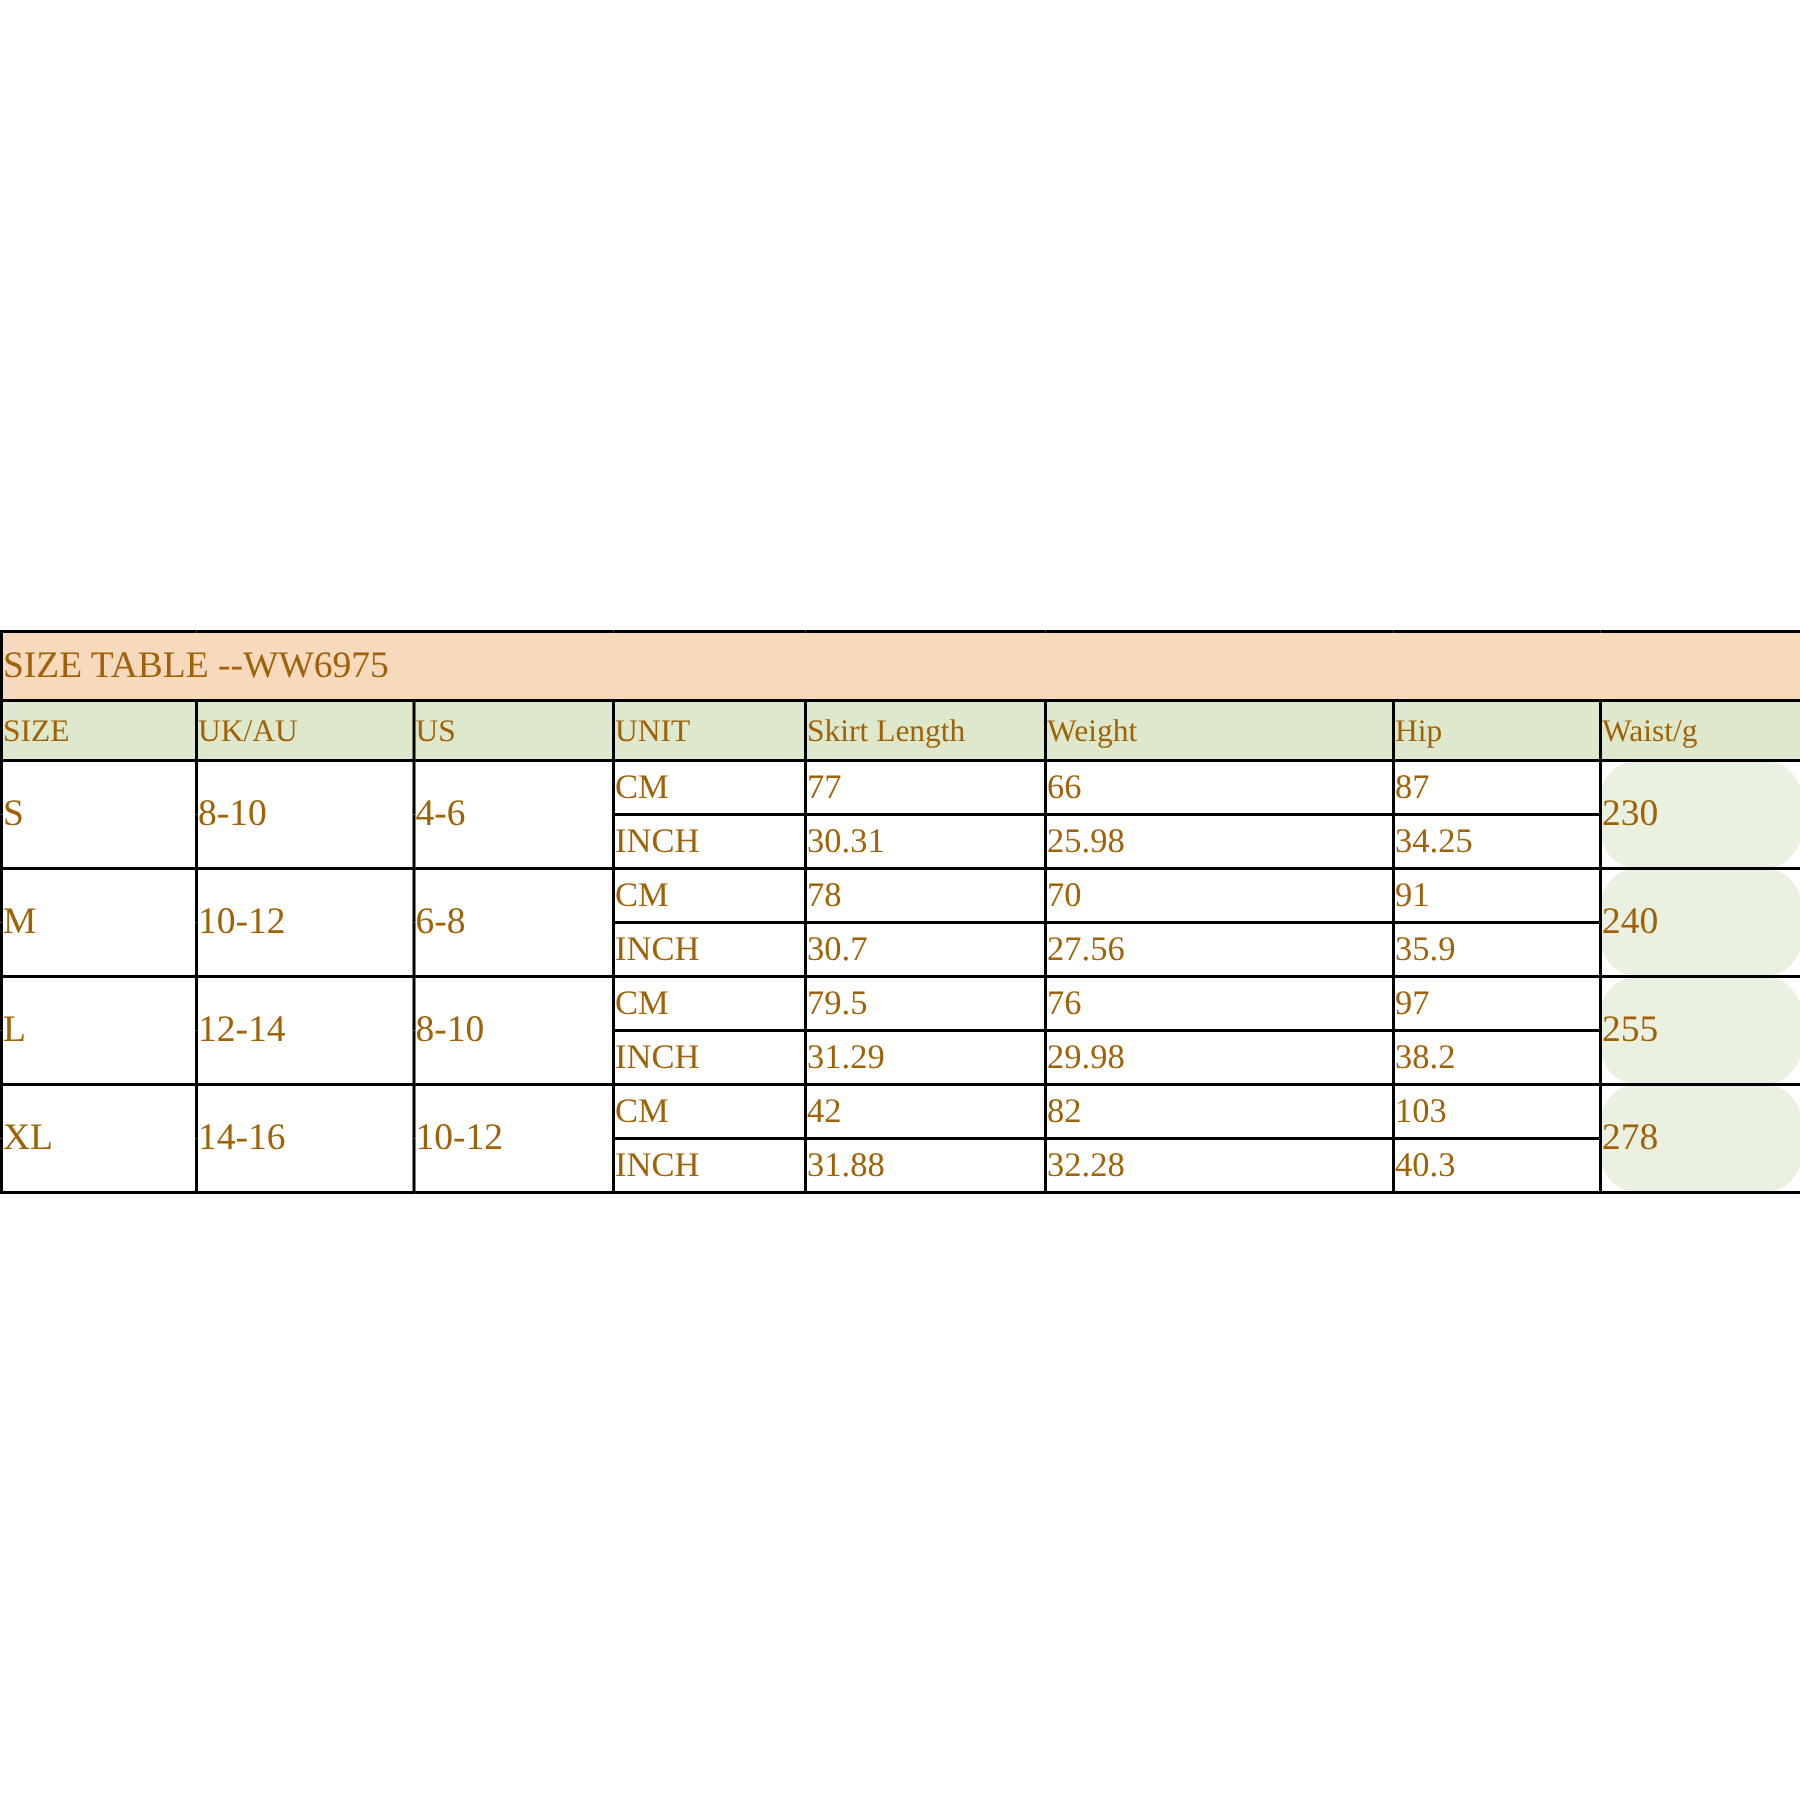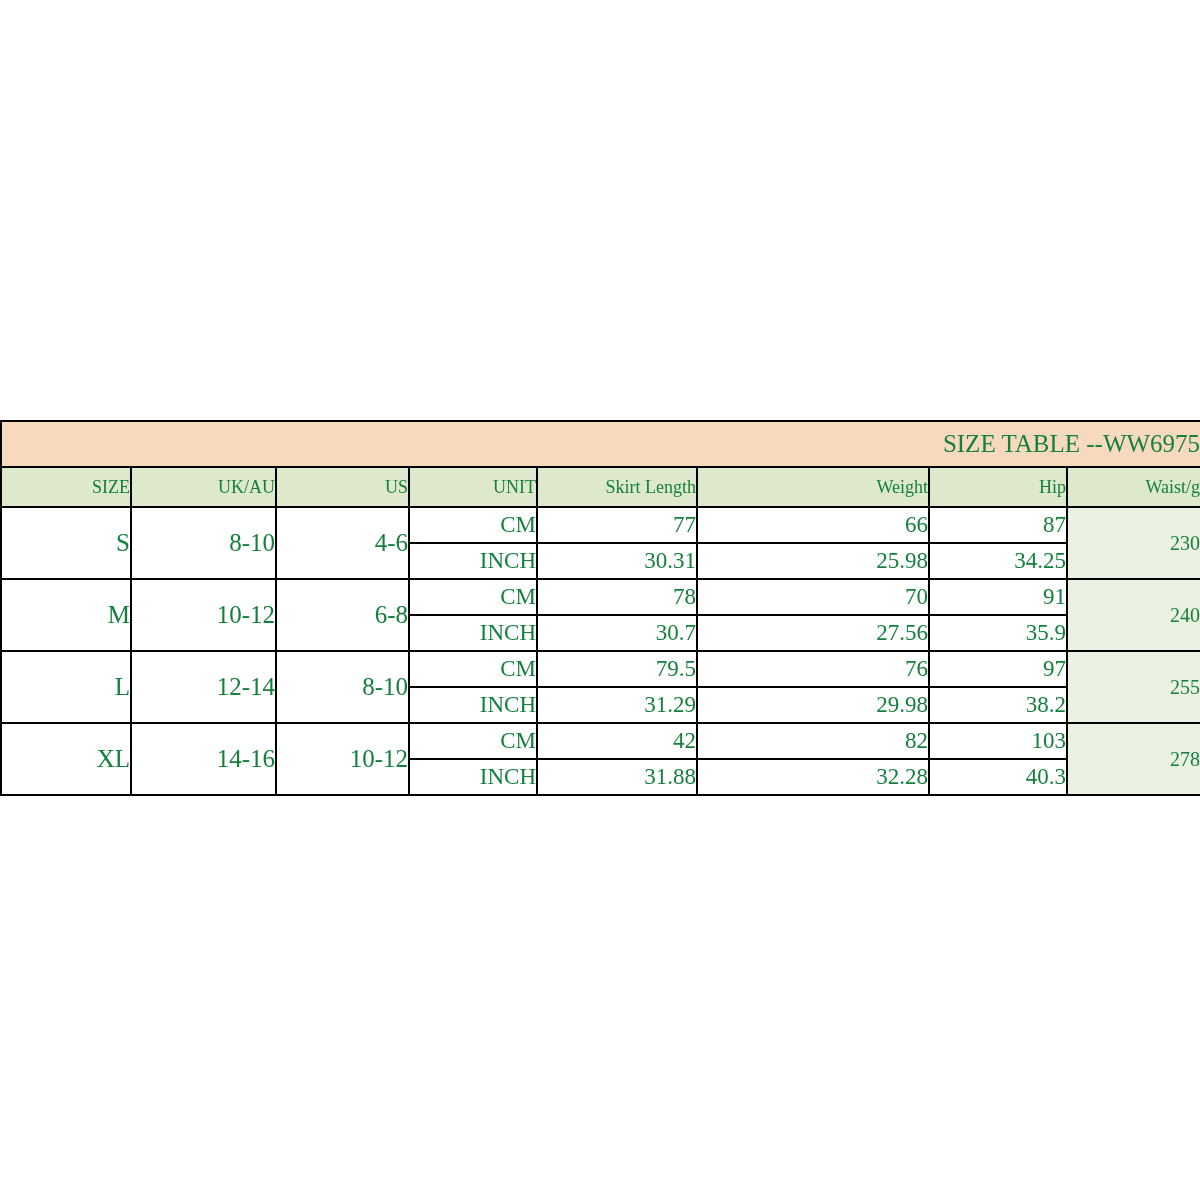--- a/index.html
+++ b/index.html
@@ -20,49 +20,50 @@
     width: 1200px;
   }
   table.size-table {
     border-collapse: collapse;
     width: 1200px;
     table-layout: fixed;
   }
   table.size-table td,
   table.size-table th {
     border: 2px solid #000000;
-    text-align: right;
+    text-align: left;
     vertical-align: middle;
     font-weight: normal;
     padding: 0;
-    color: #15803d;
+    color: #a16207;
   }
   tr.title-row td {
     background: #f7d9bd;
     font-size: 25px;
     height: 44px;
     border-bottom: 2px solid #000000;
   }
   tr.header-row td {
     background: #dde8cc;
-    font-size: 18px;
+    font-size: 21px;
     height: 38px;
   }
   td.data-cell {
     background: #ffffff;
     font-size: 23px;
     height: 34px;
   }
   td.size-cell, td.ukau-cell, td.us-cell {
     background: #ffffff;
     font-size: 25px;
   }
   td.weight-cell {
     background: #eaf1e0;
-    font-size: 20px;
+    font-size: 25px;
+    border-radius: 25px;
   }
   
   col.c-size    { width: 130px; }
   col.c-ukau    { width: 145px; }
   col.c-us      { width: 133px; }
   col.c-unit    { width: 128px; }
   col.c-skirt   { width: 160px; }
   col.c-waist   { width: 232px; }
   col.c-hip     { width: 138px; }
   col.c-weight  { width: 134px; }

